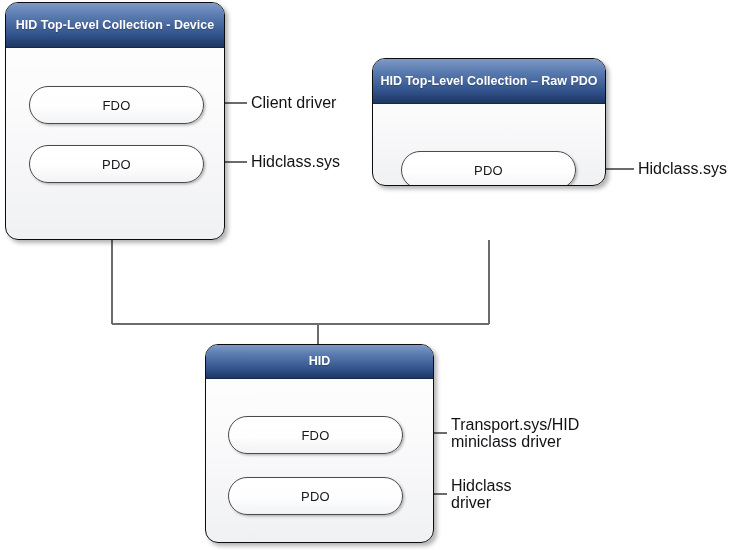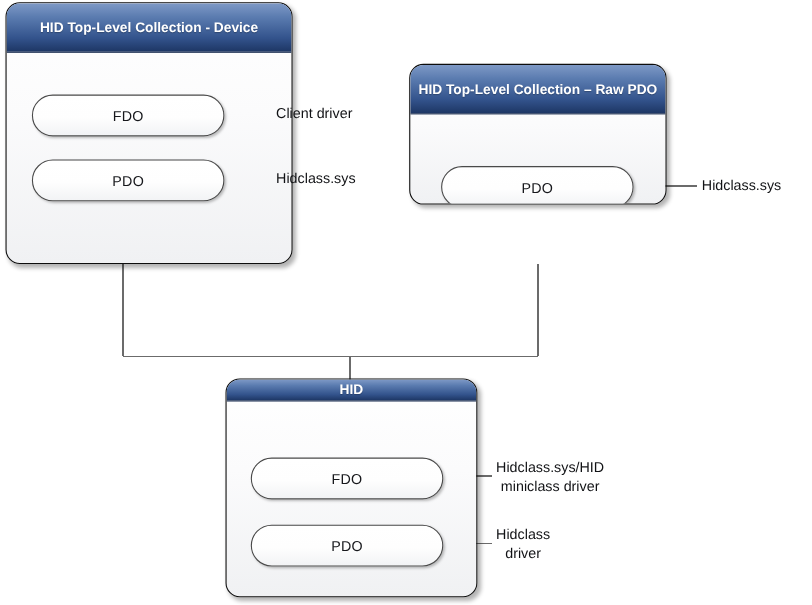--- a/index.html
+++ b/index.html
@@ -69,24 +69,23 @@
     justify-content: center;
     color: #17181c;
     font-size: 13px;
     letter-spacing: 0.2px;
   }
 
   
   .callout {
     position: absolute;
     color: #111215;
-    font-size: 13px;
+    font-size: 16px;
     line-height: 17px;
     white-space: pre-line;
-    text-align: center;
   }
 </style>
 </head>
 <body>
 
 <div id="canvas">
 
   <svg id="wires" viewBox="0 0 738 550" width="738" height="550">
     <g stroke="#6b6b6b" stroke-width="1.5" fill="none" shape-rendering="crispEdges">
 
@@ -98,21 +97,21 @@
       <path d="M198,103 L247,103"></path>
       <path d="M198,162 L247,162"></path>
 
       <path d="M567,169 L634,169"></path>
 
       <path d="M396,433 L447,433"></path>
       <path d="M396,494 L447,494"></path>
     </g>
   </svg>
 
-  <div class="node" style="left:5px; top:2px; width:261px; height:238px;">
+  <div class="node" style="left:5px; top:2px; width:220px; height:238px;">
     <div class="node-title" style="height:45px;">HID Top-Level Collection - Device</div>
     <div class="node-body" style="top:45px;">
       <div class="pill" style="left:23px; top:38px; width:175px; height:38px;">
         <span>FDO</span>
       </div>
       <div class="pill" style="left:23px; top:97px; width:175px; height:38px;">
         <span>PDO</span>
       </div>
     </div>
   </div>
@@ -120,36 +119,36 @@
   <div class="node" style="left:372px; top:58px; width:234px; height:128px;">
     <div class="node-title" style="height:45px;">HID Top-Level Collection – Raw PDO</div>
     <div class="node-body" style="top:45px;">
       <div class="pill" style="left:28px; top:47px; width:175px; height:38px;">
         <span>PDO</span>
       </div>
     </div>
   </div>
 
   <div class="node" style="left:205px; top:344px; width:229px; height:199px;">
-    <div class="node-title" style="height:20px;">HID</div>
+    <div class="node-title" style="height:34px;">HID</div>
     <div class="node-body" style="top:34px;">
       <div class="pill" style="left:22px; top:37px; width:175px; height:38px;">
         <span>FDO</span>
       </div>
       <div class="pill" style="left:22px; top:98px; width:175px; height:38px;">
         <span>PDO</span>
       </div>
     </div>
   </div>
 
   <div class="callout" style="left:251px; top:94px;">Client driver</div>
 
   <div class="callout" style="left:251px; top:153px;">Hidclass.sys</div>
 
   <div class="callout" style="left:638px; top:160px;">Hidclass.sys</div>
 
-  <div class="callout" style="left:451px; top:416px;">Hidclass.sys/HID
+  <div class="callout" style="left:451px; top:416px;">Transport.sys/HID
 miniclass driver</div>
 
   <div class="callout" style="left:451px; top:477px;">Hidclass
 driver</div>
 
 </div>
 
 </body></html>

